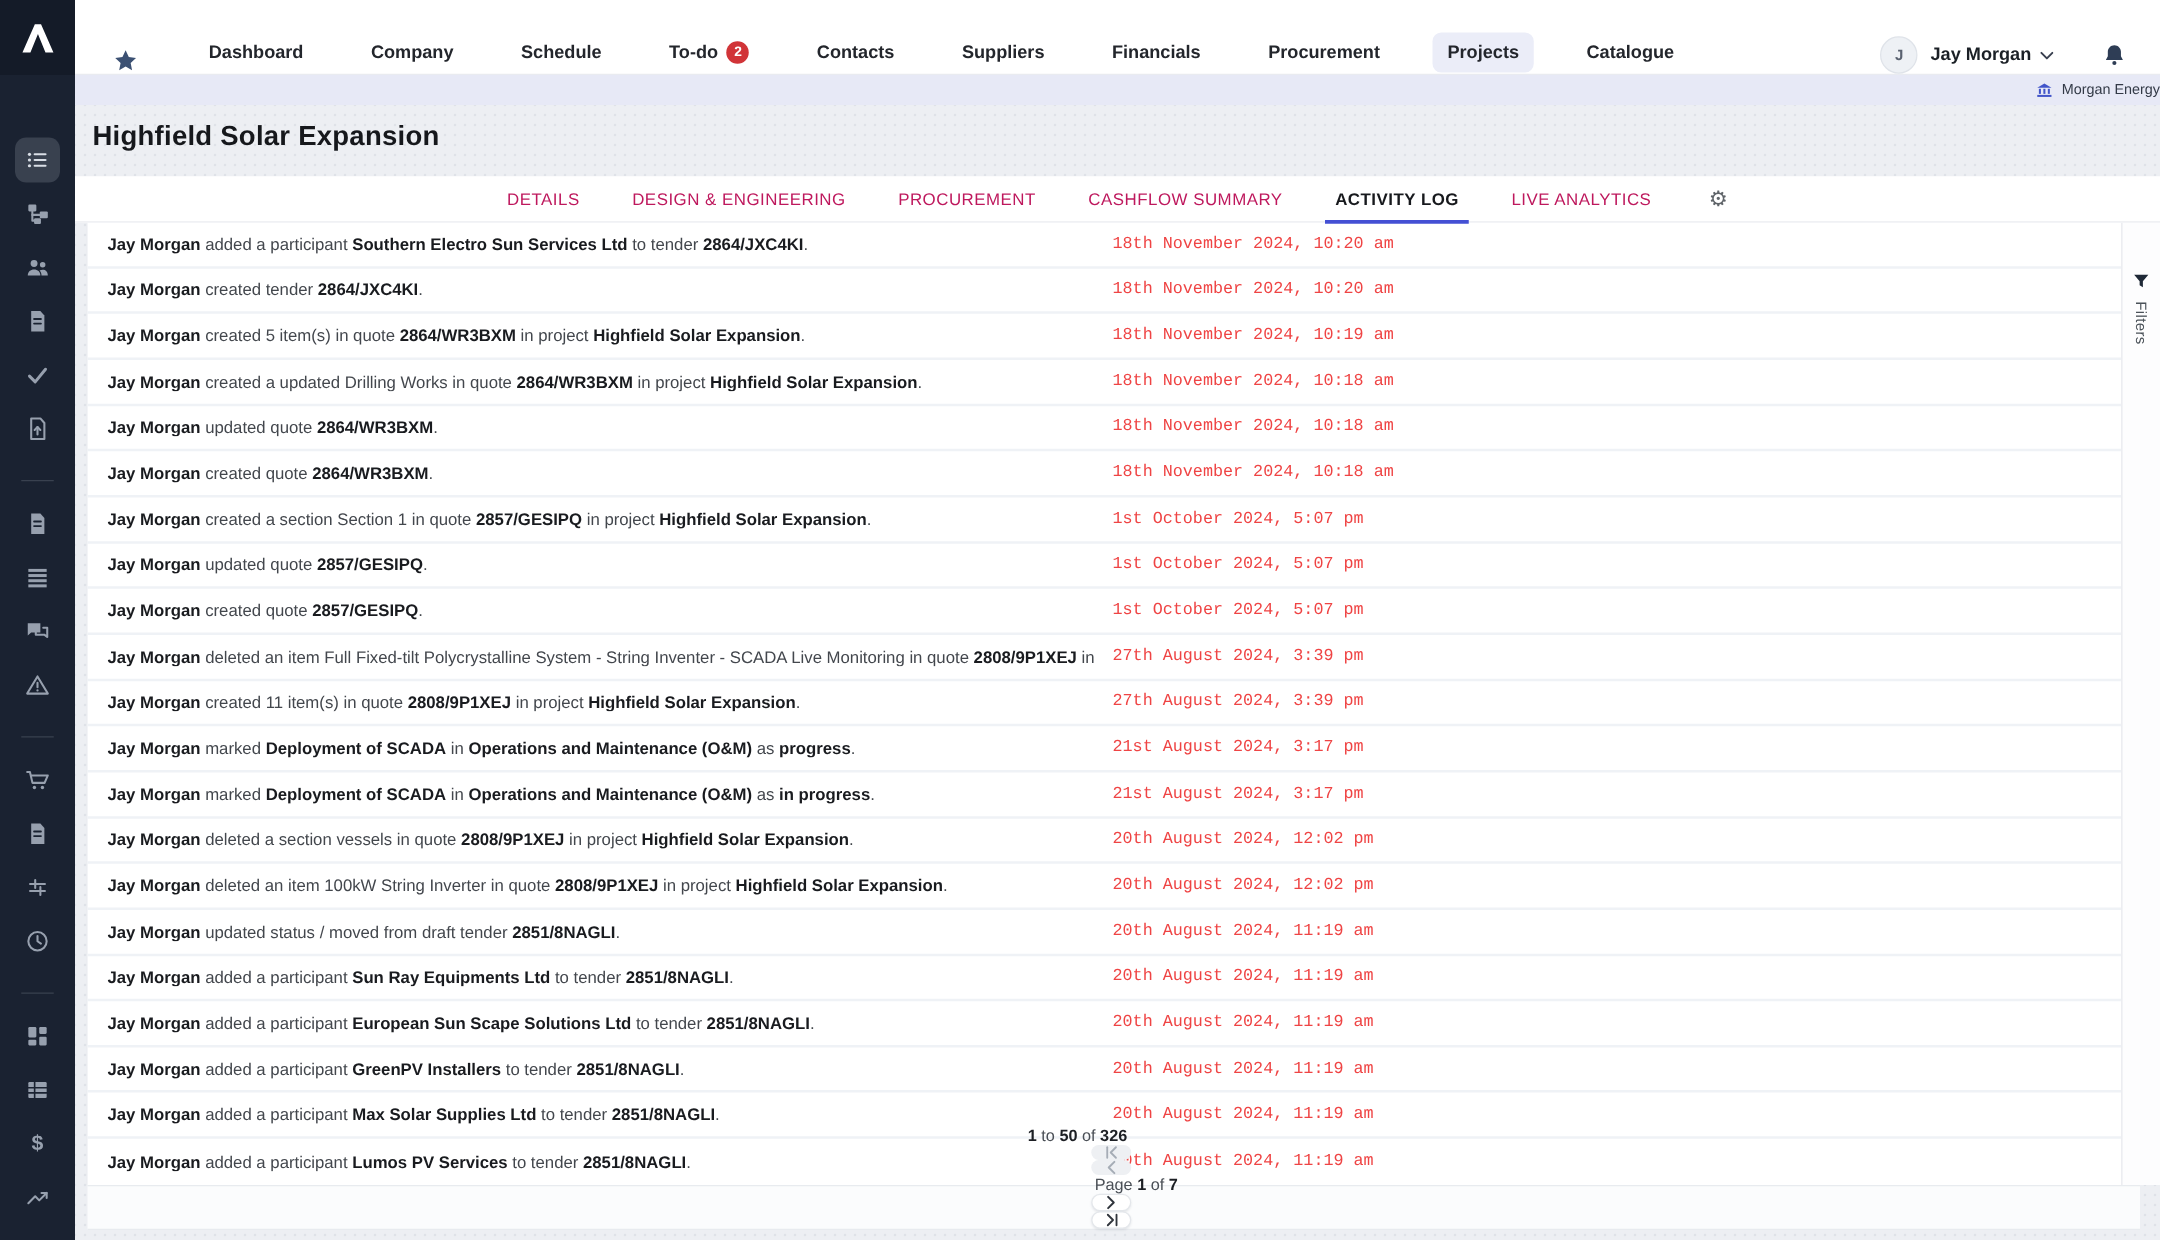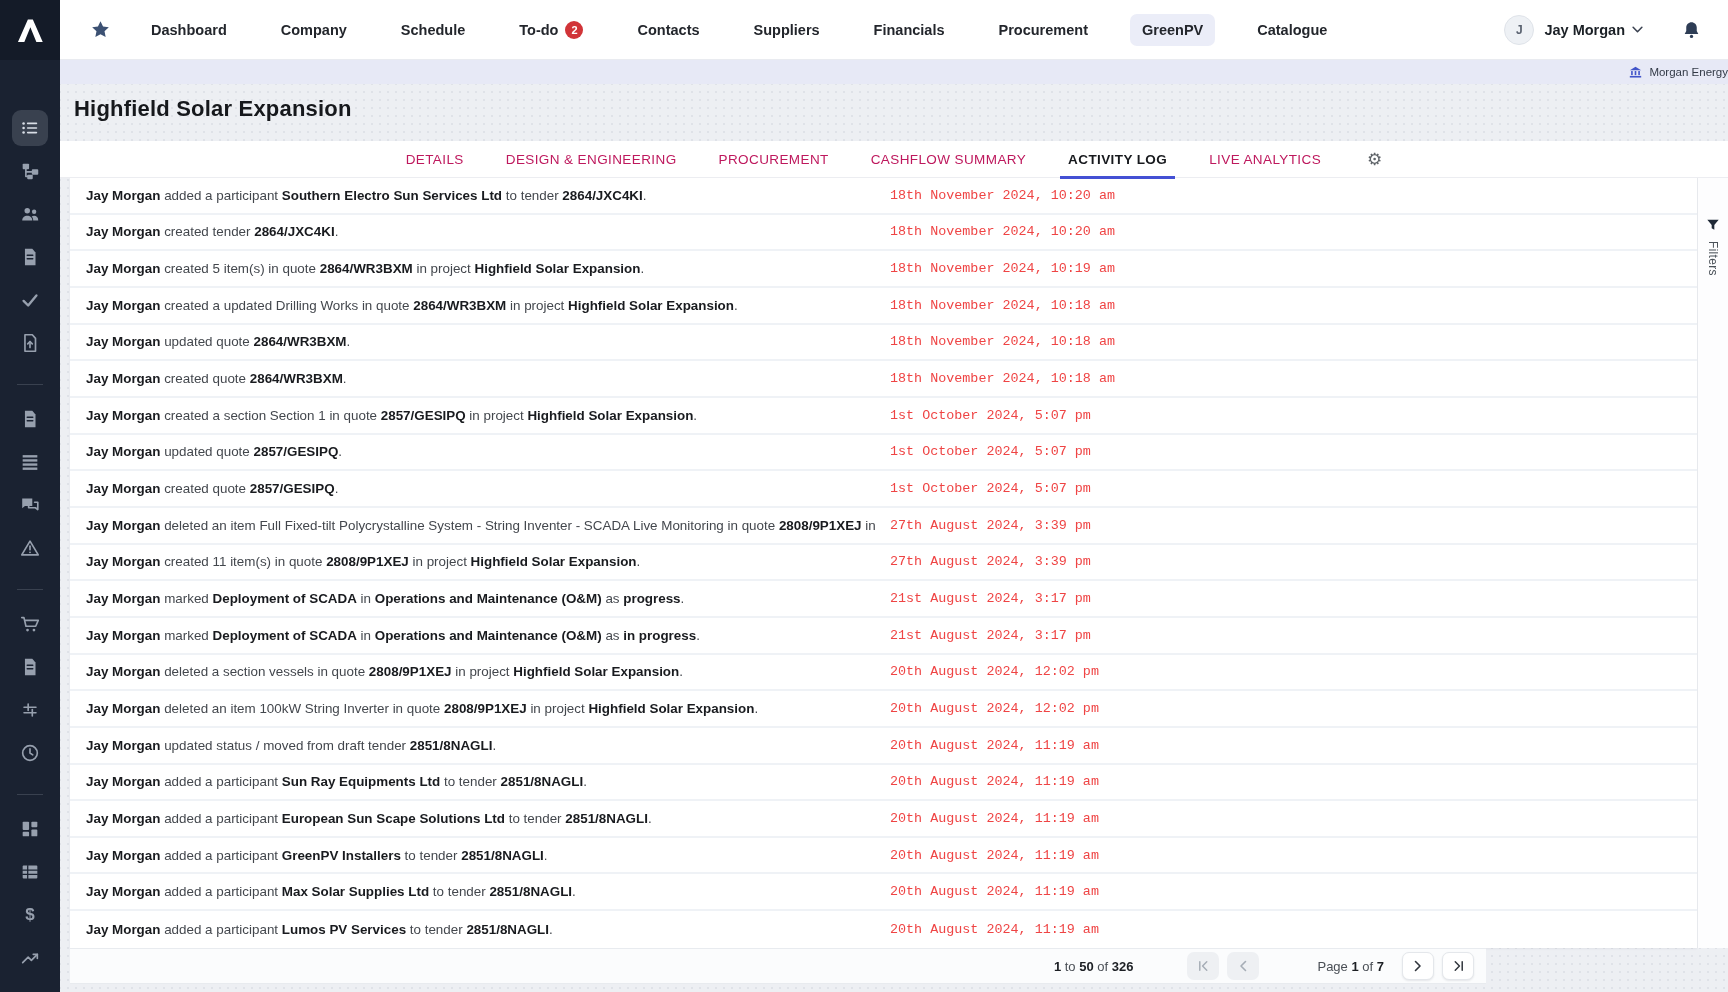--- a/index.html
+++ b/index.html
@@ -18,21 +18,21 @@
   .side-icons { display:flex; flex-direction:column; align-items:center; margin-top:50px; width:100%; }
   .side-btn { width:36px; height:36px; border-radius:9px; display:flex; align-items:center; justify-content:center; margin-bottom:7px; cursor:pointer; }
   .side-btn svg { stroke:#97a0ae; fill:none; stroke-width:1.8; stroke-linecap:round; stroke-linejoin:round; }
   .side-btn .fillicon { fill:#97a0ae; stroke:none; }
   .side-btn.active { background:#39414f; }
   .side-btn.active svg { stroke:#d9dee6; }
   .side-btn.active .fillicon { fill:#d9dee6; }
   .side-div { width:26px; height:1px; background:#39414f; margin:16px 0 16px 0; }
   .dollar-glyph { color:#97a0ae; font-size:17px; font-weight:700; }
   
-  .topbar { position:absolute; left:60px; top:0; width:1668px; height:60px; background:#ffffff; border-bottom:1px solid #e9ebf0; z-index:30; display:flex; align-items:center; padding:0 26px 0 29px; }
+  .topbar { position:absolute; left:60px; top:0; width:1668px; height:60px; background:#ffffff; border-bottom:1px solid #e9ebf0; z-index:30; display:flex; align-items:flex-end; padding:0 26px 0 29px;gap:16px; }
   .star-btn { width:22px; height:22px; display:flex; align-items:center; justify-content:center; cursor:pointer; flex:none; }
   .main-nav { display:flex; align-items:center; gap:30px; margin-left:28px; }
   .nav-item { font-size:14.5px; font-weight:700; color:#23262c; cursor:pointer; display:flex; align-items:center; gap:7px; padding:8px 12px; border-radius:7px; white-space:nowrap; }
   .nav-item.active { background:#ebedf8; }
   .badge { min-width:18px; height:18px; border-radius:9px; background:#d13438; color:#fff; font-size:11px; font-weight:700; display:flex; align-items:center; justify-content:center; padding:0 5px; }
   .user-area { margin-left:auto; display:flex; align-items:center; }
   .avatar { width:30px; height:30px; border-radius:50%; background:#eef1f5; border:1px solid #dfe3e9; color:#5a6270; font-size:12px; font-weight:700; display:flex; align-items:center; justify-content:center; }
   .user-name { margin-left:10px; font-size:14.5px; font-weight:700; color:#1b2026; cursor:pointer; display:flex; align-items:center; gap:7px; }
   .bell { margin-left:38px; cursor:pointer; display:flex; }
   
@@ -50,21 +50,21 @@
   .card { position:absolute; left:70px; top:178px; width:1627px; height:770px; background:#fff; box-shadow:0 1px 2px rgba(30,40,60,.06); z-index:5; }
   .row { height:36.66px; border-bottom:2px solid #eff2f6; display:flex; align-items:center; padding-left:16px; position:relative; font-size:13.4px; color:#43474d; cursor:pointer;text-align:center; }
   .row:last-child { border-bottom:none; }
   .row-text { white-space:nowrap; overflow:hidden; max-width:790px; }
   .row .b { font-weight:700; color:#191b1f; }
   .row-time { position:absolute; left:820px; font-size:13.4px; color:#ef4444; white-space:nowrap;font-family:Liberation Mono, monospace; }
   
   .rail { position:absolute; left:1697px; top:178px; width:31px; height:770px; background:#fdfdfe; border-left:1px solid #e7e9ed; display:flex; flex-direction:column; align-items:center; padding-top:40px; gap:9px; z-index:6; }
   .rail-label { writing-mode:vertical-rl; font-size:12px; color:#4b5259; letter-spacing:.3px; }
   
-  .pagebar { position:absolute; left:70px; top:948px; width:1416px; height:36px; background:#fbfcfd; border-top:1px solid #e8ebef; border-bottom:1px solid #e8ebef; display:flex; align-items:center; justify-content:flex-end; padding-right:12px; z-index:6; }
+  .pagebar { position:absolute; left:70px; top:948px; width:1642px; height:36px; background:#fbfcfd; border-top:1px solid #e8ebef; border-bottom:1px solid #e8ebef; display:flex; align-items:center; justify-content:flex-end; padding-right:12px; z-index:6;flex-direction:column; }
   .range { font-size:13px; color:#4a4f56; margin-right:46px; }
   .range .b, .pglabel .b { font-weight:700; color:#1c1f24; }
   .pgbtn { width:32px; height:28px; border-radius:7px; display:flex; align-items:center; justify-content:center; margin-left:8px; }
   .pgbtn svg { stroke:#30353c; stroke-width:1.6; fill:none; stroke-linecap:round; stroke-linejoin:round; }
   .pgbtn.disabled { background:#eef0f3; cursor:default; }
   .pgbtn.disabled svg { stroke:#a6adb6; }
   .pgbtn.enabled { background:#fff; border:1px solid #e4e7eb; box-shadow:0 1px 2px rgba(30,40,60,.10); cursor:pointer; }
   .pglabel { font-size:13px; color:#4a4f56; margin:0 10px 0 18px; white-space:nowrap;padding-left:40px; }
 </style>
 </head>
@@ -237,21 +237,21 @@
       <div class="nav-item">
         <span>Suppliers</span>
       </div>
       <div class="nav-item">
         <span>Financials</span>
       </div>
       <div class="nav-item">
         <span>Procurement</span>
       </div>
       <div class="nav-item active">
-        <span>GreenPV</span>
+        <span>Projects</span>
       </div>
       <div class="nav-item">
         <span>Catalogue</span>
       </div>
     </nav>
   <div class="user-area">
     <div class="avatar">
         <span>J</span>
       </div>
     <div class="user-name">

